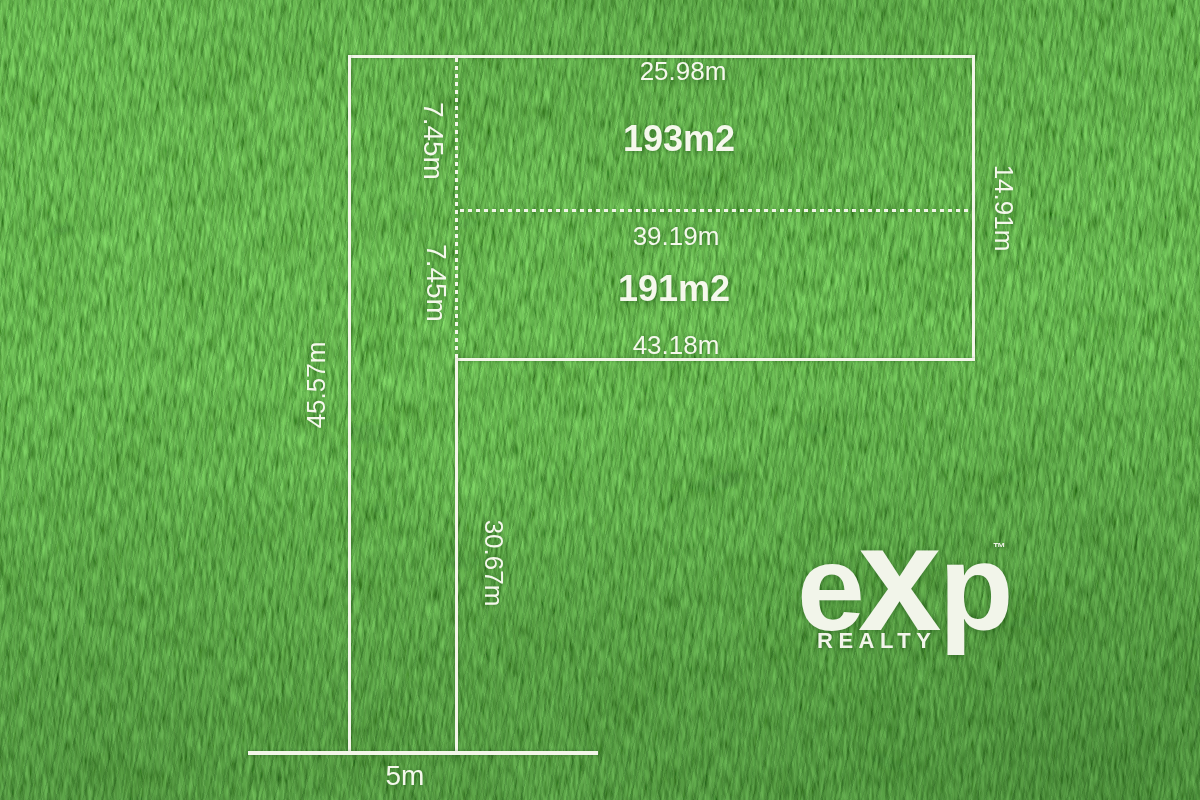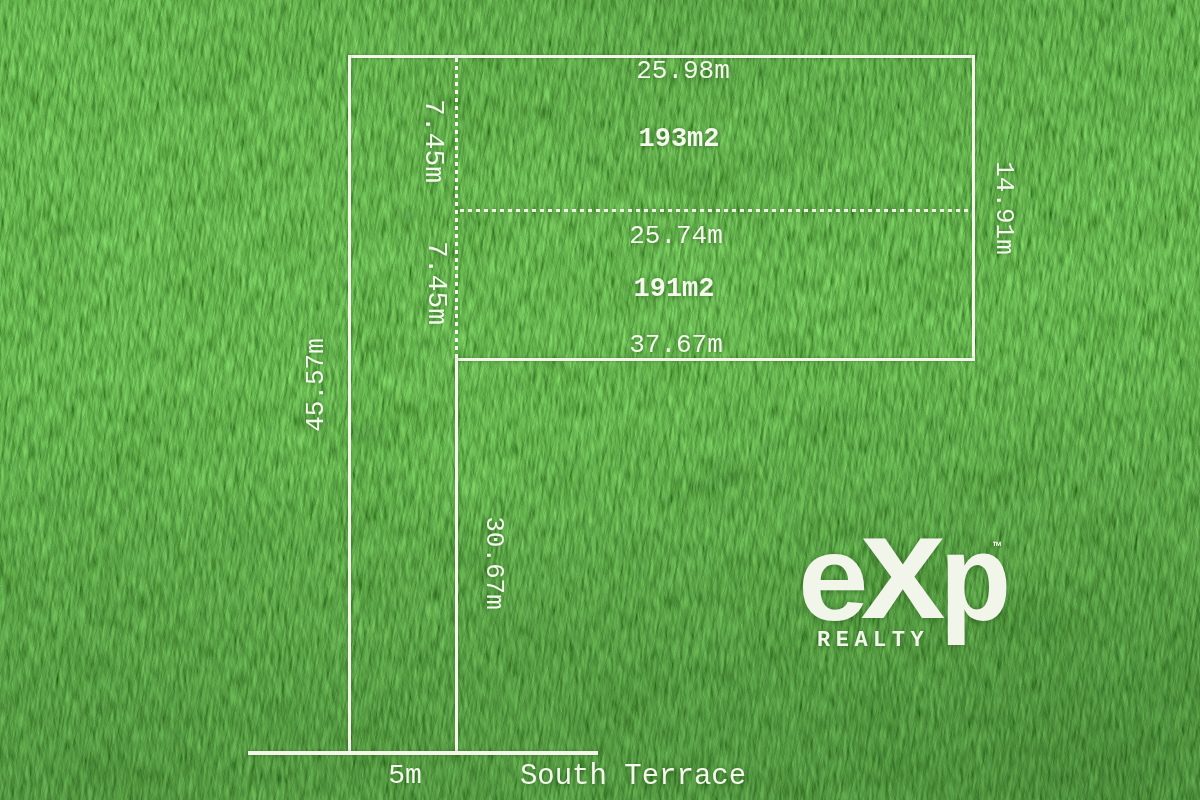--- a/index.html
+++ b/index.html
@@ -1,21 +1,21 @@
 <!DOCTYPE html>
 <html><head>
 <meta charset="utf-8">
 <style>
   html,body{margin:0;padding:0;background:#111;}
   .scene{
     position:relative;width:1200px;height:800px;overflow:hidden;
     background:
       radial-gradient(120% 90% at 30% 15%, rgba(150,230,110,0.12), transparent 55%),
       linear-gradient(170deg,#3a9733 0%, #339030 45%, #2b7f2a 100%);
-    font-family:Liberation Mono, monospace;
+    font-family:Liberation Sans, sans-serif;
   }
   svg.grass{position:absolute;inset:0;display:block;}
   .streaks{
     position:absolute;inset:0;pointer-events:none;
     background:
       repeating-linear-gradient(84deg,  rgba(235,255,210,0.055) 0 1px, transparent 1px 6px),
       repeating-linear-gradient(99deg,  rgba(10,70,10,0.13)     0 2px, transparent 2px 9px),
       repeating-linear-gradient(72deg,  rgba(190,255,150,0.065) 0 1px, transparent 1px 11px),
       repeating-linear-gradient(108deg, rgba(0,45,0,0.10)       0 1px, transparent 1px 13px),
       repeating-linear-gradient(90deg,  rgba(120,210,90,0.06)   0 2px, transparent 2px 7px);
@@ -37,21 +37,21 @@
     background-image:repeating-linear-gradient(to right,#f3f6e9 0 4px, transparent 4px 8px);
     filter:drop-shadow(0 0 2px rgba(10,60,10,0.3));}
 
   
   .lbl{
     position:absolute;color:#f5f8ec;font-size:26px;line-height:1;white-space:nowrap;
     transform:translate(-50%,-50%);text-shadow:0 1px 5px rgba(5,50,5,0.45);
   }
   .rot90 {transform:translate(-50%,-50%) rotate(90deg);}
   .rot270{transform:translate(-50%,-50%) rotate(-90deg);}
-  .area{font-weight:bold;font-size:27px;}
+  .area{font-weight:bold;font-size:36px;}
   .fs28{font-size:28px;}
   .fs29{font-size:29px;}
 
   
   .logo-letter{position:absolute;color:#f2f5ea;font-weight:bold;line-height:1;
     text-shadow:0 1px 6px rgba(5,50,5,0.35);}
   .logo-e{left:797px;top:527px;font-size:122px;}
   .logo-x{left:858px;top:503px;font-size:150px;}
   .logo-p{left:939px;top:527px;font-size:122px;}
   .logo-tm{position:absolute;left:993px;top:541px;font-size:13px;color:#f2f5ea;
@@ -93,30 +93,29 @@
   <div class="line" style="left:455px;top:358px;width:3px;height:396px;"></div>
   <div class="line" style="left:248px;top:751px;width:350px;height:4px;"></div>
 
   <div class="dash-v" style="left:455px;top:58px;height:300px;"></div>
   <div class="dash-h" style="left:460px;top:209px;width:513px;"></div>
 
   <div class="lbl" style="left:683px;top:71px;">25.98m</div>
   <div class="lbl area" style="left:679px;top:139px;">193m2</div>
   <div class="lbl fs28 rot90" style="left:433px;top:141px;">7.45m</div>
 
-  <div class="lbl" style="left:676px;top:236px;">25.74m</div>
+  <div class="lbl" style="left:676px;top:236px;">39.19m</div>
   <div class="lbl area" style="left:674px;top:289px;">191m2</div>
-  <div class="lbl" style="left:676px;top:345px;">37.67m</div>
+  <div class="lbl" style="left:676px;top:345px;">43.18m</div>
   <div class="lbl fs28 rot90" style="left:436px;top:283px;">7.45m</div>
   <div class="lbl rot90" style="left:1004px;top:208px;">14.91m</div>
 
   <div class="lbl rot270" style="left:316px;top:385px;">45.57m</div>
   <div class="lbl rot90" style="left:494px;top:563px;">30.67m</div>
   <div class="lbl fs28" style="left:405px;top:776px;">5m</div>
-  <div class="lbl fs29" style="left:633px;top:776px;">South Terrace</div>
 
   <div>
     <span class="logo-letter logo-e">e</span>
     <span class="logo-letter logo-x">x</span>
     <span class="logo-letter logo-p">p</span>
     <span class="logo-tm">™</span>
     <span class="logo-realty">REALTY</span>
   </div>
 
 </div>

